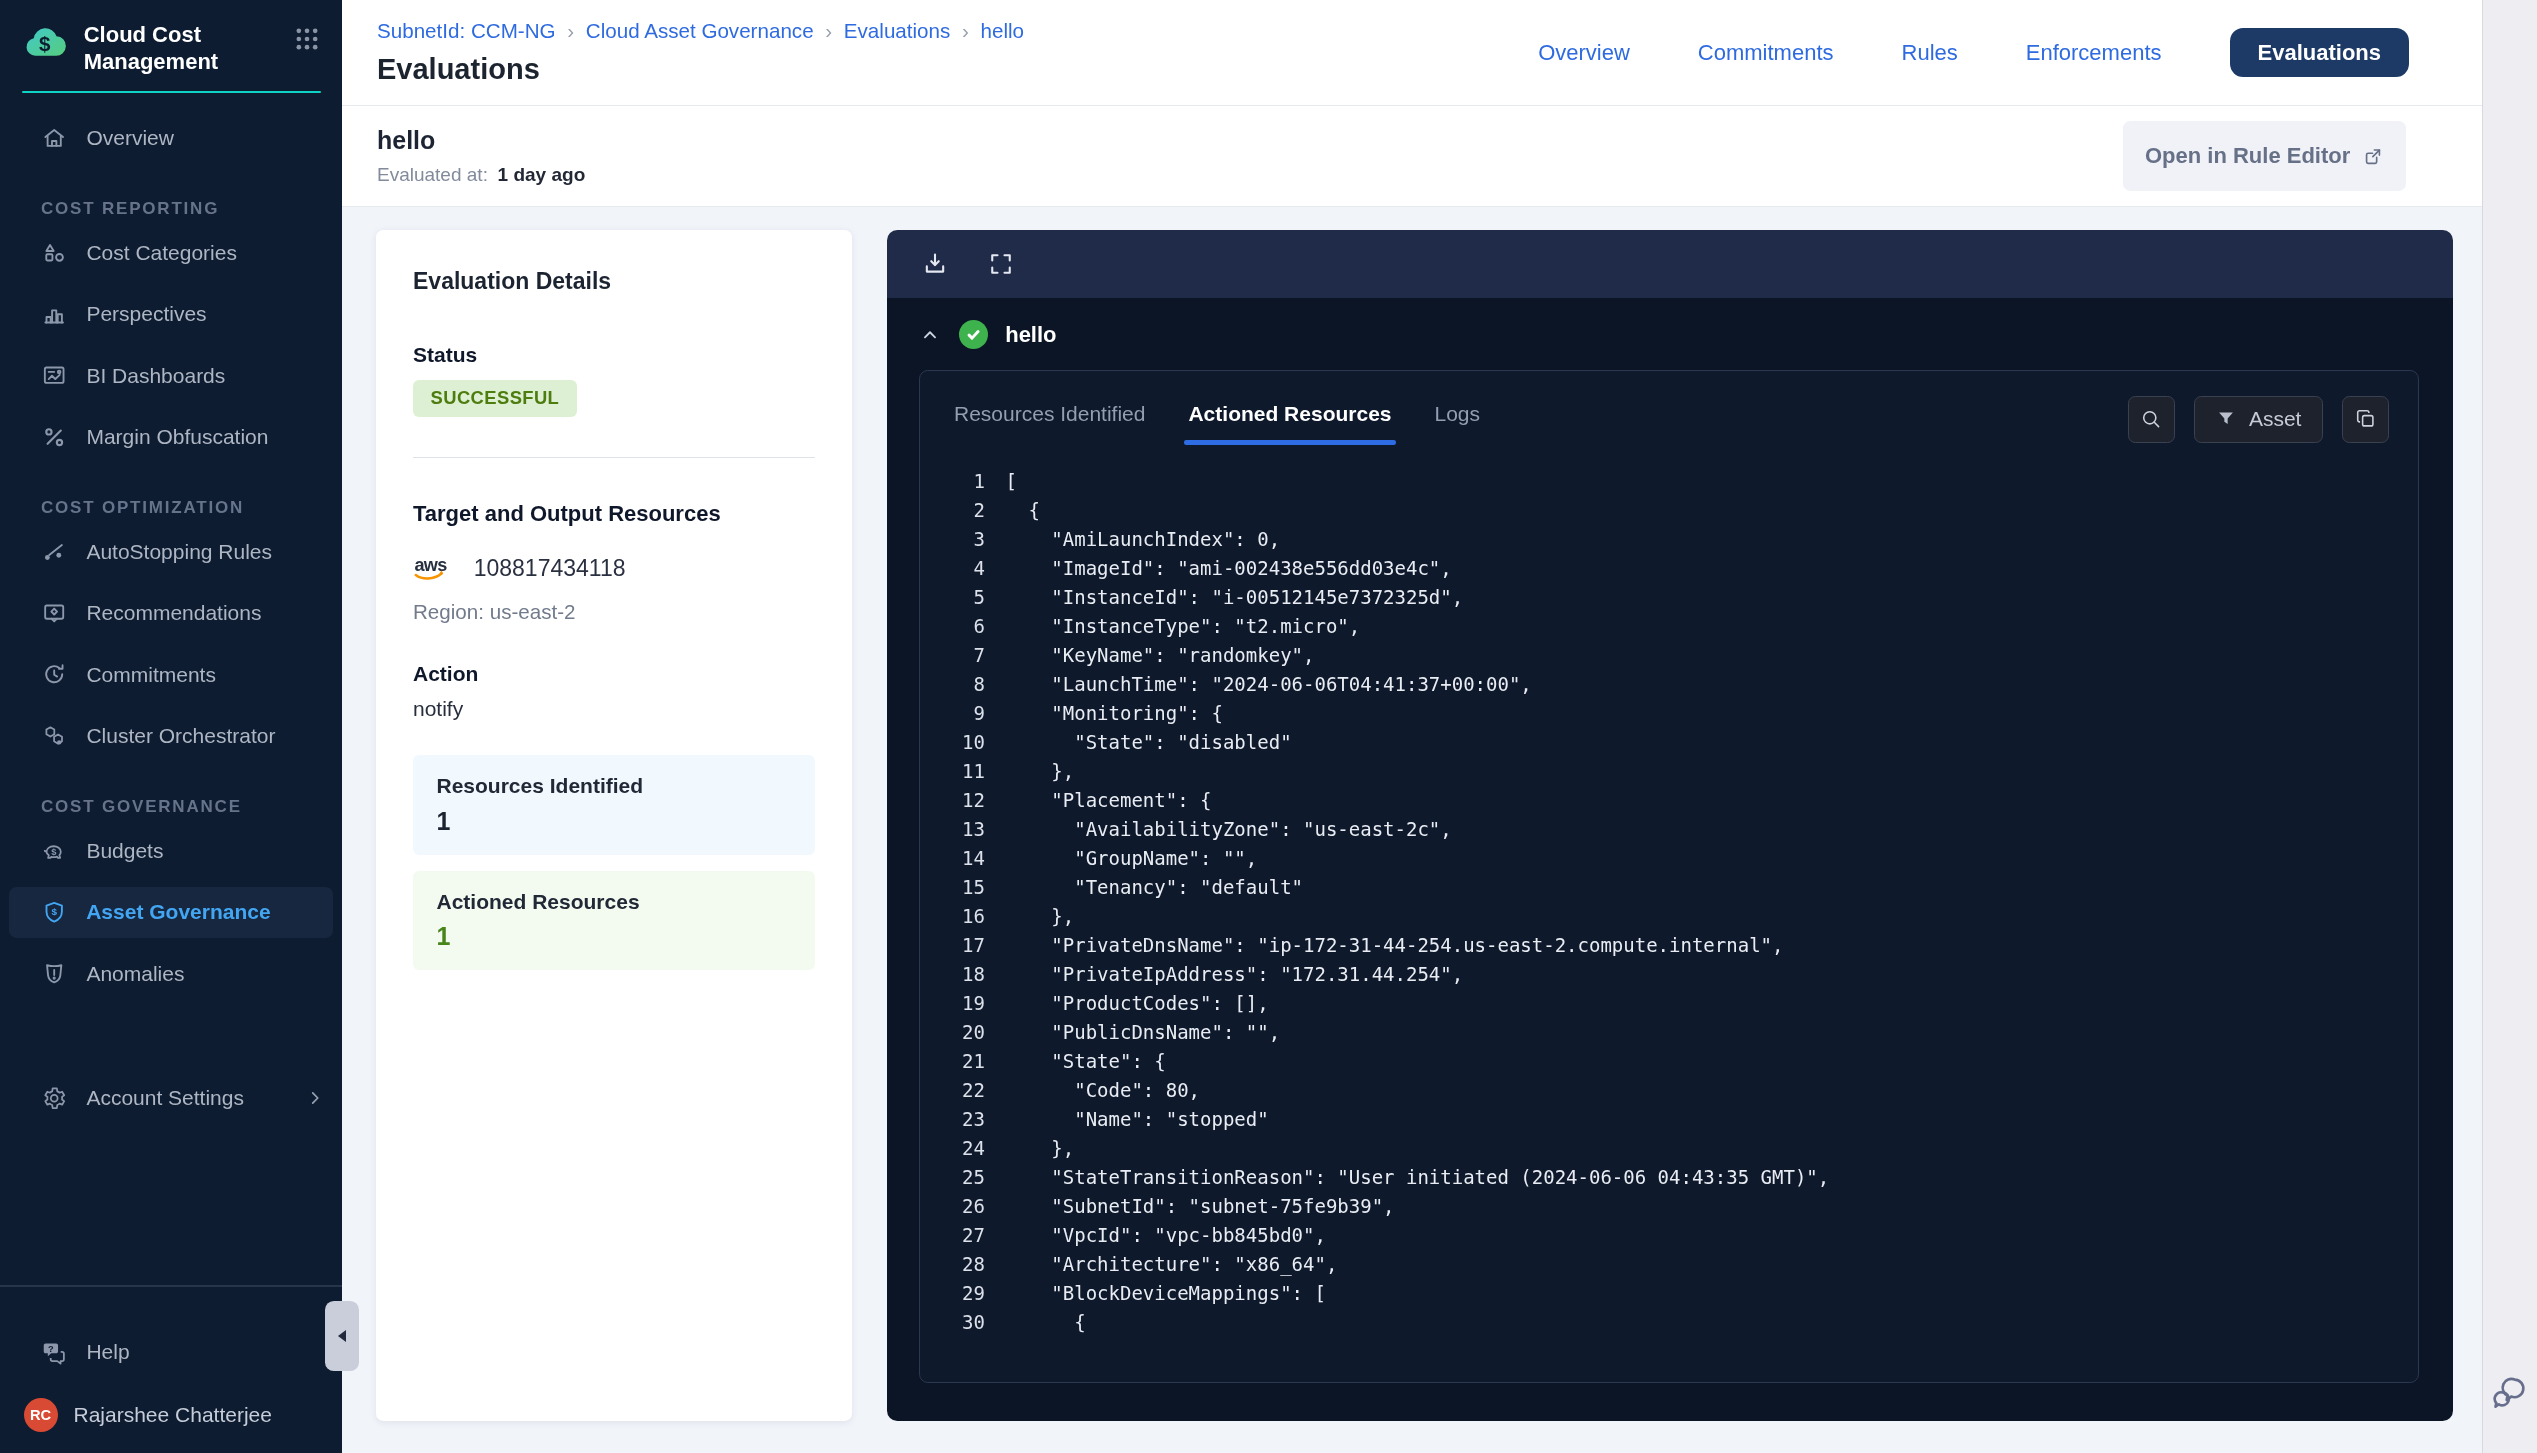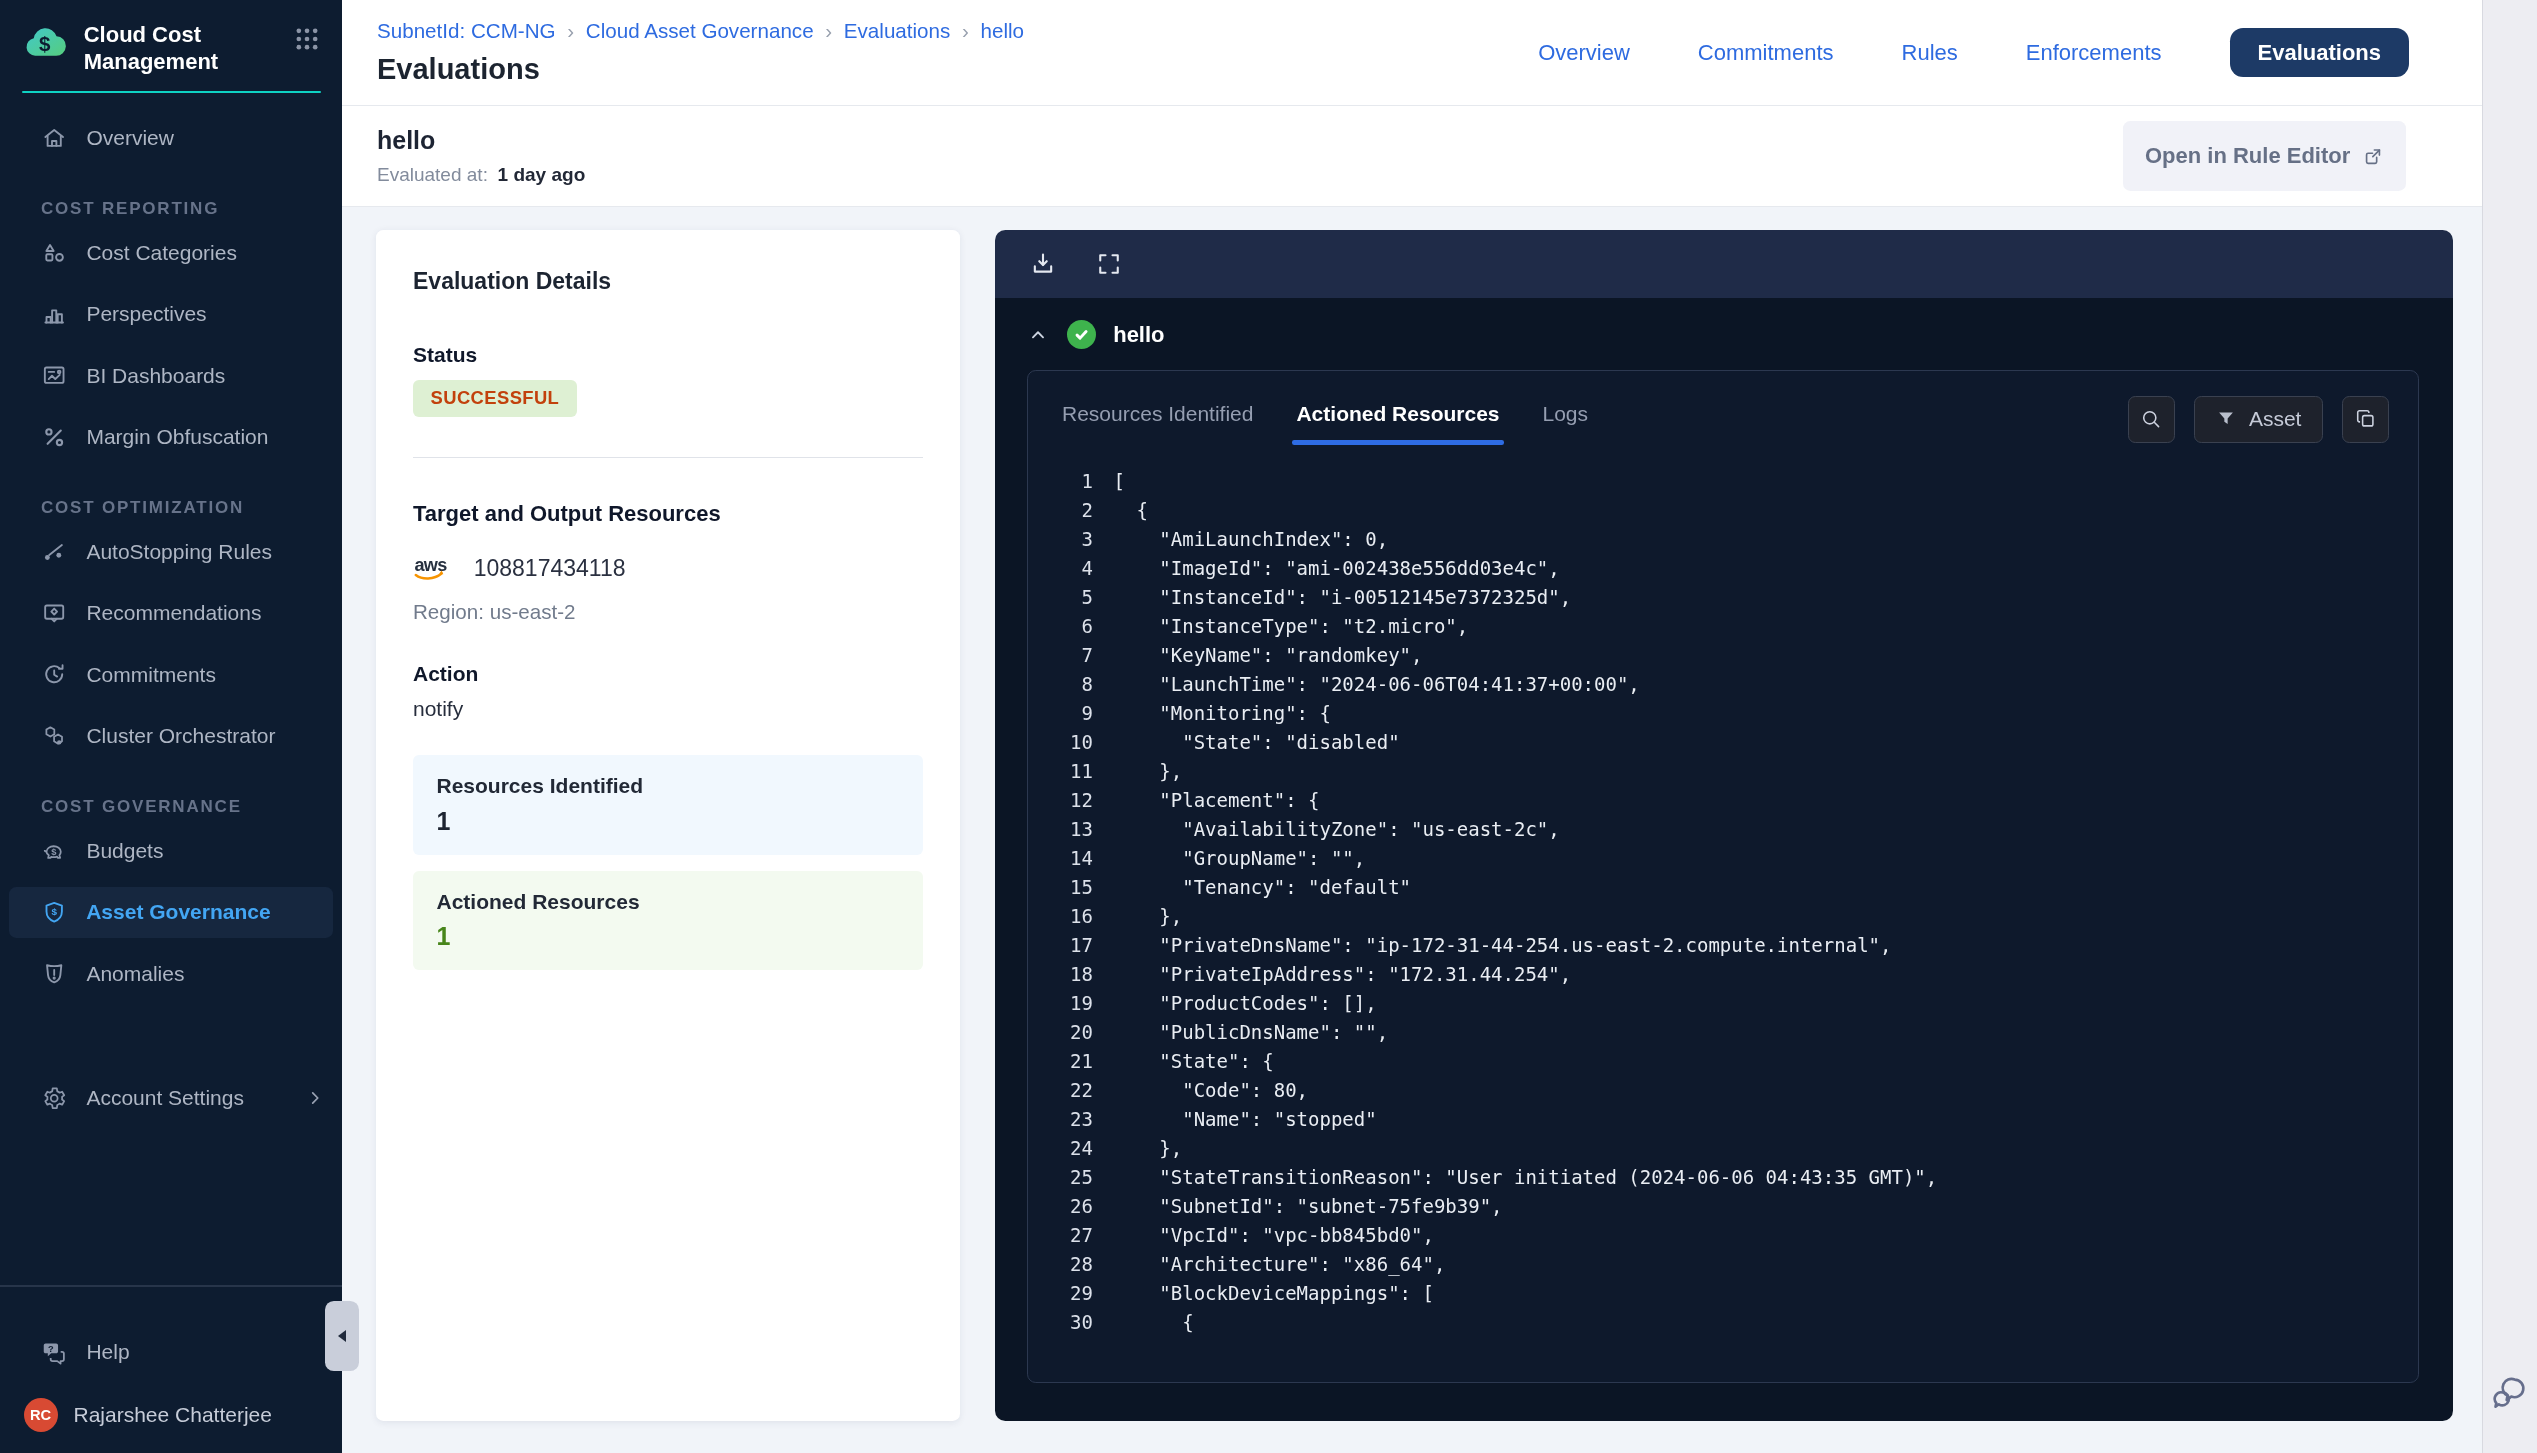--- a/index.html
+++ b/index.html
@@ -45,25 +45,25 @@
   .subheader { height:101px; background:#fff; border-bottom:1.5px solid #e6e9ee; display:flex; align-items:center; padding:0 76px 0 35px; flex:none; }
   .run-title { font-size:25px; font-weight:700; color:#1d2433; }
   .evaluated { margin-top:8.8px; font-size:19px; }
   .eval-lbl { color:#828b9c; }
   .eval-val { color:#222836; font-weight:600; margin-left:4.4px; }
   .open-btn { margin-left:auto; display:flex; align-items:center; gap:11.7px; background:#f1f2f8; border:none; border-radius:7.3px; padding:22px 22px; font-size:22px; font-weight:700; color:#667086; font-family:"Liberation Sans",sans-serif; cursor:pointer; }
 
   .content { flex:1; display:flex; gap:35px; padding:23px 29px 33px 34px; align-items:flex-start; overflow:hidden; }
 
   
-  .details-card { width:584px; height:1191px; background:#fff; border-radius:7.3px; box-shadow:0 1.5px 7.3px rgba(26,44,74,.08); padding:38px 37px; flex:none; }
+  .details-card { width:476px; height:1191px; background:#fff; border-radius:7.3px; box-shadow:0 1.5px 7.3px rgba(26,44,74,.08); padding:38px 37px; flex:none; }
   .card-title { font-size:23px; font-weight:700; color:#1c2431; }
   .fld-lbl { font-size:21px; font-weight:700; color:#0f172a; }
   .status-lbl { margin-top:48px; }
-  .badge { margin-top:13.2px; display:inline-block; background:#def0d3; color:#c2410c; font-size:18.4px; font-weight:700; padding:7.3px 17.6px; border-radius:5.9px; letter-spacing:0.4px; }
+  .badge { margin-top:13.2px; display:inline-block; background:#def0d3; color:#4d7c0f; font-size:18.4px; font-weight:700; padding:7.3px 17.6px; border-radius:5.9px; letter-spacing:0.4px; }
   .card-div { border:none; border-top:1.5px solid #e0e3e9; margin-top:40px; }
   .target-lbl { margin-top:43px; font-size:22px; }
   .aws-row { margin-top:25px; display:flex; align-items:center; gap:14.7px; }
   .aws-num { font-size:23px; color:#2a3040; }
   .region { margin-top:14.7px; font-size:20.6px; color:#717b8c; }
   .action-lbl { margin-top:38px; }
   .action-val { margin-top:10.3px; font-size:21px; color:#262d3c; }
   .stat { border-radius:5.9px; padding:19px 23.5px; width:100%; }
   .stat.blue { background:#f1f8fe; margin-top:34px; }
   .stat.green { background:#f3faf0; margin-top:16px; }

